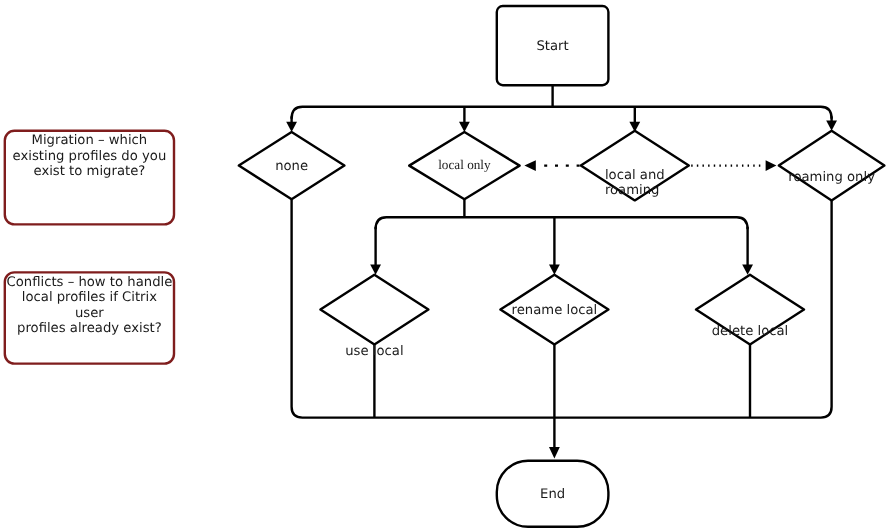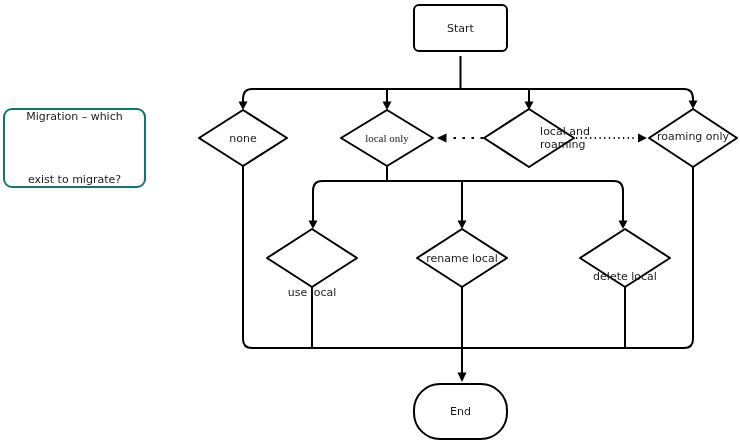--- a/index.html
+++ b/index.html
@@ -40,27 +40,27 @@
     display: flex;
     align-items: center;
     justify-content: center;
     font-size: 11px;
     color: #1a1a1a;
     box-sizing: border-box;
   }
   .note {
     position: absolute;
     z-index: 2;
-    border: 2px solid #0f766e;
+    border: 2px solid #7f1d1d;
     border-radius: 9px;
     background: #ffffff;
     display: flex;
     flex-direction: column;
     align-items: center;
-    justify-content: space-between;
+    justify-content: flex-start;
     font-size: 11px;
     line-height: 13px;
     color: #1a1a1a;
     text-align: center;
     box-sizing: border-box;
   }
   .wire { stroke: #000000; stroke-width: 2; fill: none; }
   .arrowhead { fill: #000000; stroke: none; }
   .diamond { fill: #ffffff; stroke: #000000; stroke-width: 2; stroke-linejoin: round; }
 </style>
@@ -107,36 +107,42 @@
 
     <polygon class="diamond" points="199,138 243,110 287,138 243,166"></polygon>
     <polygon class="diamond" points="341,138 387,110 433,138 387,166"></polygon>
     <polygon class="diamond" points="484,138 529,109 574,138 529,167"></polygon>
     <polygon class="diamond" points="649,138 693,109 737,138 693,167"></polygon>
     <polygon class="diamond" points="267,258 312,229 357,258 312,287"></polygon>
     <polygon class="diamond" points="417,258 462,229 507,258 462,287"></polygon>
     <polygon class="diamond" points="580,258 625,229 670,258 625,287"></polygon>
   </svg>
 
-  <div class="terminator" style="left:413px; top:4px; width:95px; height:48px;">
+  <div class="terminator" style="left:413px; top:4px; width:95px; height:68px;">
     <span>Start</span>
   </div>
   <div class="terminator" style="left:413px; top:383px; width:95px; height:57px;border-radius:27px;">
     <span>End</span>
   </div>
 
   <div class="note" style="left:3px; top:108px; width:143px; height:80px;">
     <div>Migration – which</div>
+    <div>existing profiles do you</div>
     <div>exist to migrate?</div>
+  </div>
+  <div class="note" style="left:3px; top:226px; width:143px; height:78px;">
+    <div>Conflicts – how to handle</div>
+    <div>local profiles if Citrix user</div>
+    <div>profiles already exist?</div>
   </div>
 
   <div class="lbl" style="left:243px; top:138px;">none</div>
   <div class="lbl" style="left:387px; top:138px;font-family:Liberation Serif, serif;">local only</div>
-  <div class="lbl" style="left:529px; top:138px;margin-left:36px;">
+  <div class="lbl" style="left:529px; top:152px;">
     <div>local and</div>
     <div>roaming</div>
   </div>
-  <div class="lbl" style="left:693px; top:136px;">roaming only</div>
+  <div class="lbl" style="left:693px; top:147px;">roaming only</div>
   <div class="lbl" style="left:312px; top:258px;margin-top:34px;">use local</div>
   <div class="lbl" style="left:462px; top:258px;">rename local</div>
   <div class="lbl" style="left:625px; top:276px;">delete local</div>
 
 </div>
 
 </body></html>

